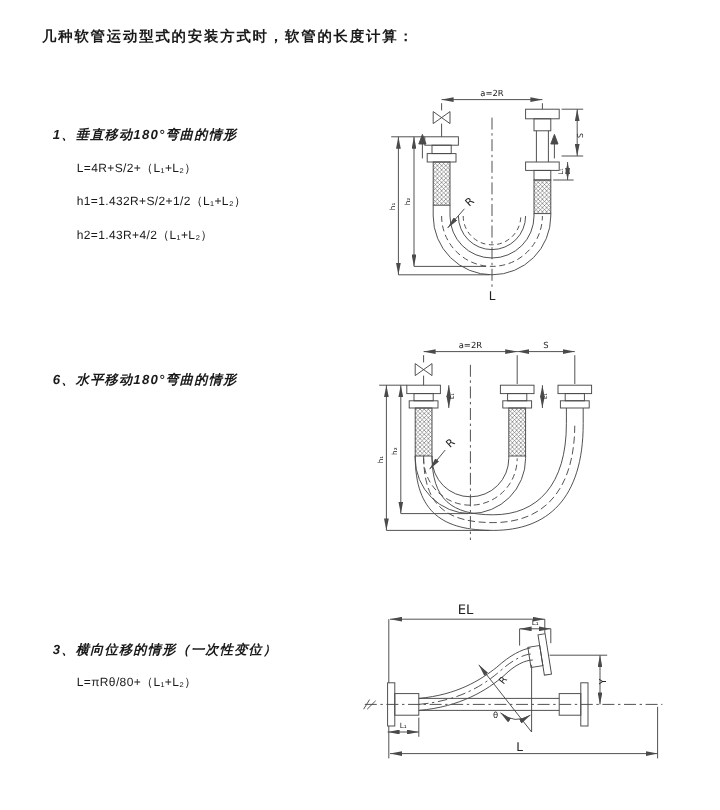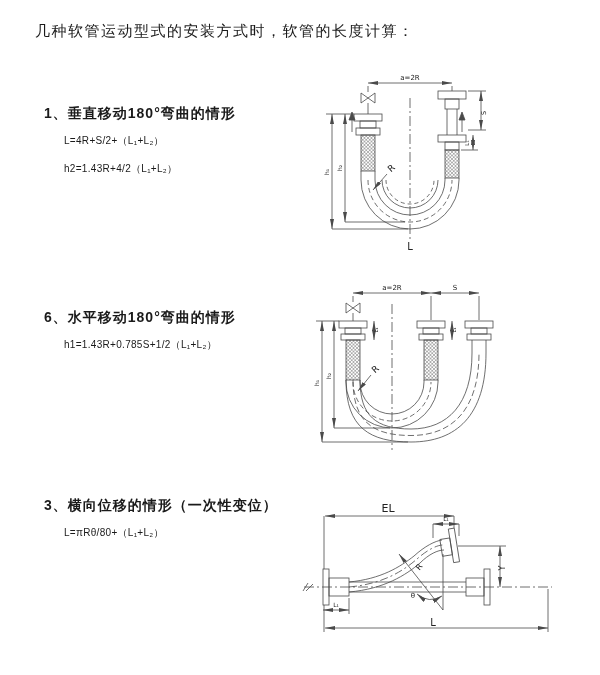--- a/index.html
+++ b/index.html
@@ -6,57 +6,57 @@
   body{
     width:600px;height:675px;
     background:#ffffff;
     font-family:"Liberation Sans","DejaVu Sans",sans-serif;
     color:#1a1a1a;
     position:relative;
     overflow:hidden;
   }
   .page-title{
     position:absolute;left:35px;top:22px;
-    font-size:15px;font-weight:normal;letter-spacing:1.5px;
+    font-size:12px;font-weight:bold;letter-spacing:1.5px;
   }
   .section{position:absolute;left:44px;}
   .section .heading{
-    font-size:14px;font-weight:bold;letter-spacing:1px;height:22px;
+    font-size:11px;font-weight:bold;letter-spacing:1px;height:22px;font-style:italic;
   }
   .section .formula{
     font-size:10px;letter-spacing:.3px;
     padding-left:20px;height:28px;line-height:28px;white-space:nowrap;
   }
   #section-1{top:105px;}
   #section-2{top:309px;}
-  #section-3{top:497px;}
+  #section-3{top:534px;}
   .diagram{position:absolute;}
   #diagram-1{left:312px;top:68px;}
   #diagram-2{left:308px;top:278px;}
   #diagram-3{left:296px;top:498px;}
   svg{display:block;}
   svg text{
     font-family:"DejaVu Sans","Liberation Sans",sans-serif;
     fill:#222222;stroke:none;
   }
 </style>
 </head>
 <body>
 
 <div class="page-title">几种软管运动型式的安装方式时，软管的长度计算：</div>
 
 <div class="section" id="section-1">
   <div class="heading">1、垂直移动180°弯曲的情形</div>
   <div class="formula">L=4R+S/2+（L₁+L₂）</div>
+  <div class="formula">h1=1.432R+S/2+1/2（L₁+L₂）</div>
   <div class="formula">h2=1.43R+4/2（L₁+L₂）</div>
 </div>
 
 <div class="section" id="section-2">
   <div class="heading">6、水平移动180°弯曲的情形</div>
-  <div class="formula">h1=1.43R+0.785S+1/2（L₁+L₂）</div>
 </div>
 
 <div class="section" id="section-3">
   <div class="heading">3、横向位移的情形（一次性变位）</div>
   <div class="formula">L=πRθ/80+（L₁+L₂）</div>
 </div>
 
 <svg class="diagram" id="diagram-1" width="268" height="195" viewBox="0 0 268 195">
   <defs>
     <pattern id="hatch" patternUnits="userSpaceOnUse" width="3.5" height="3.5">

